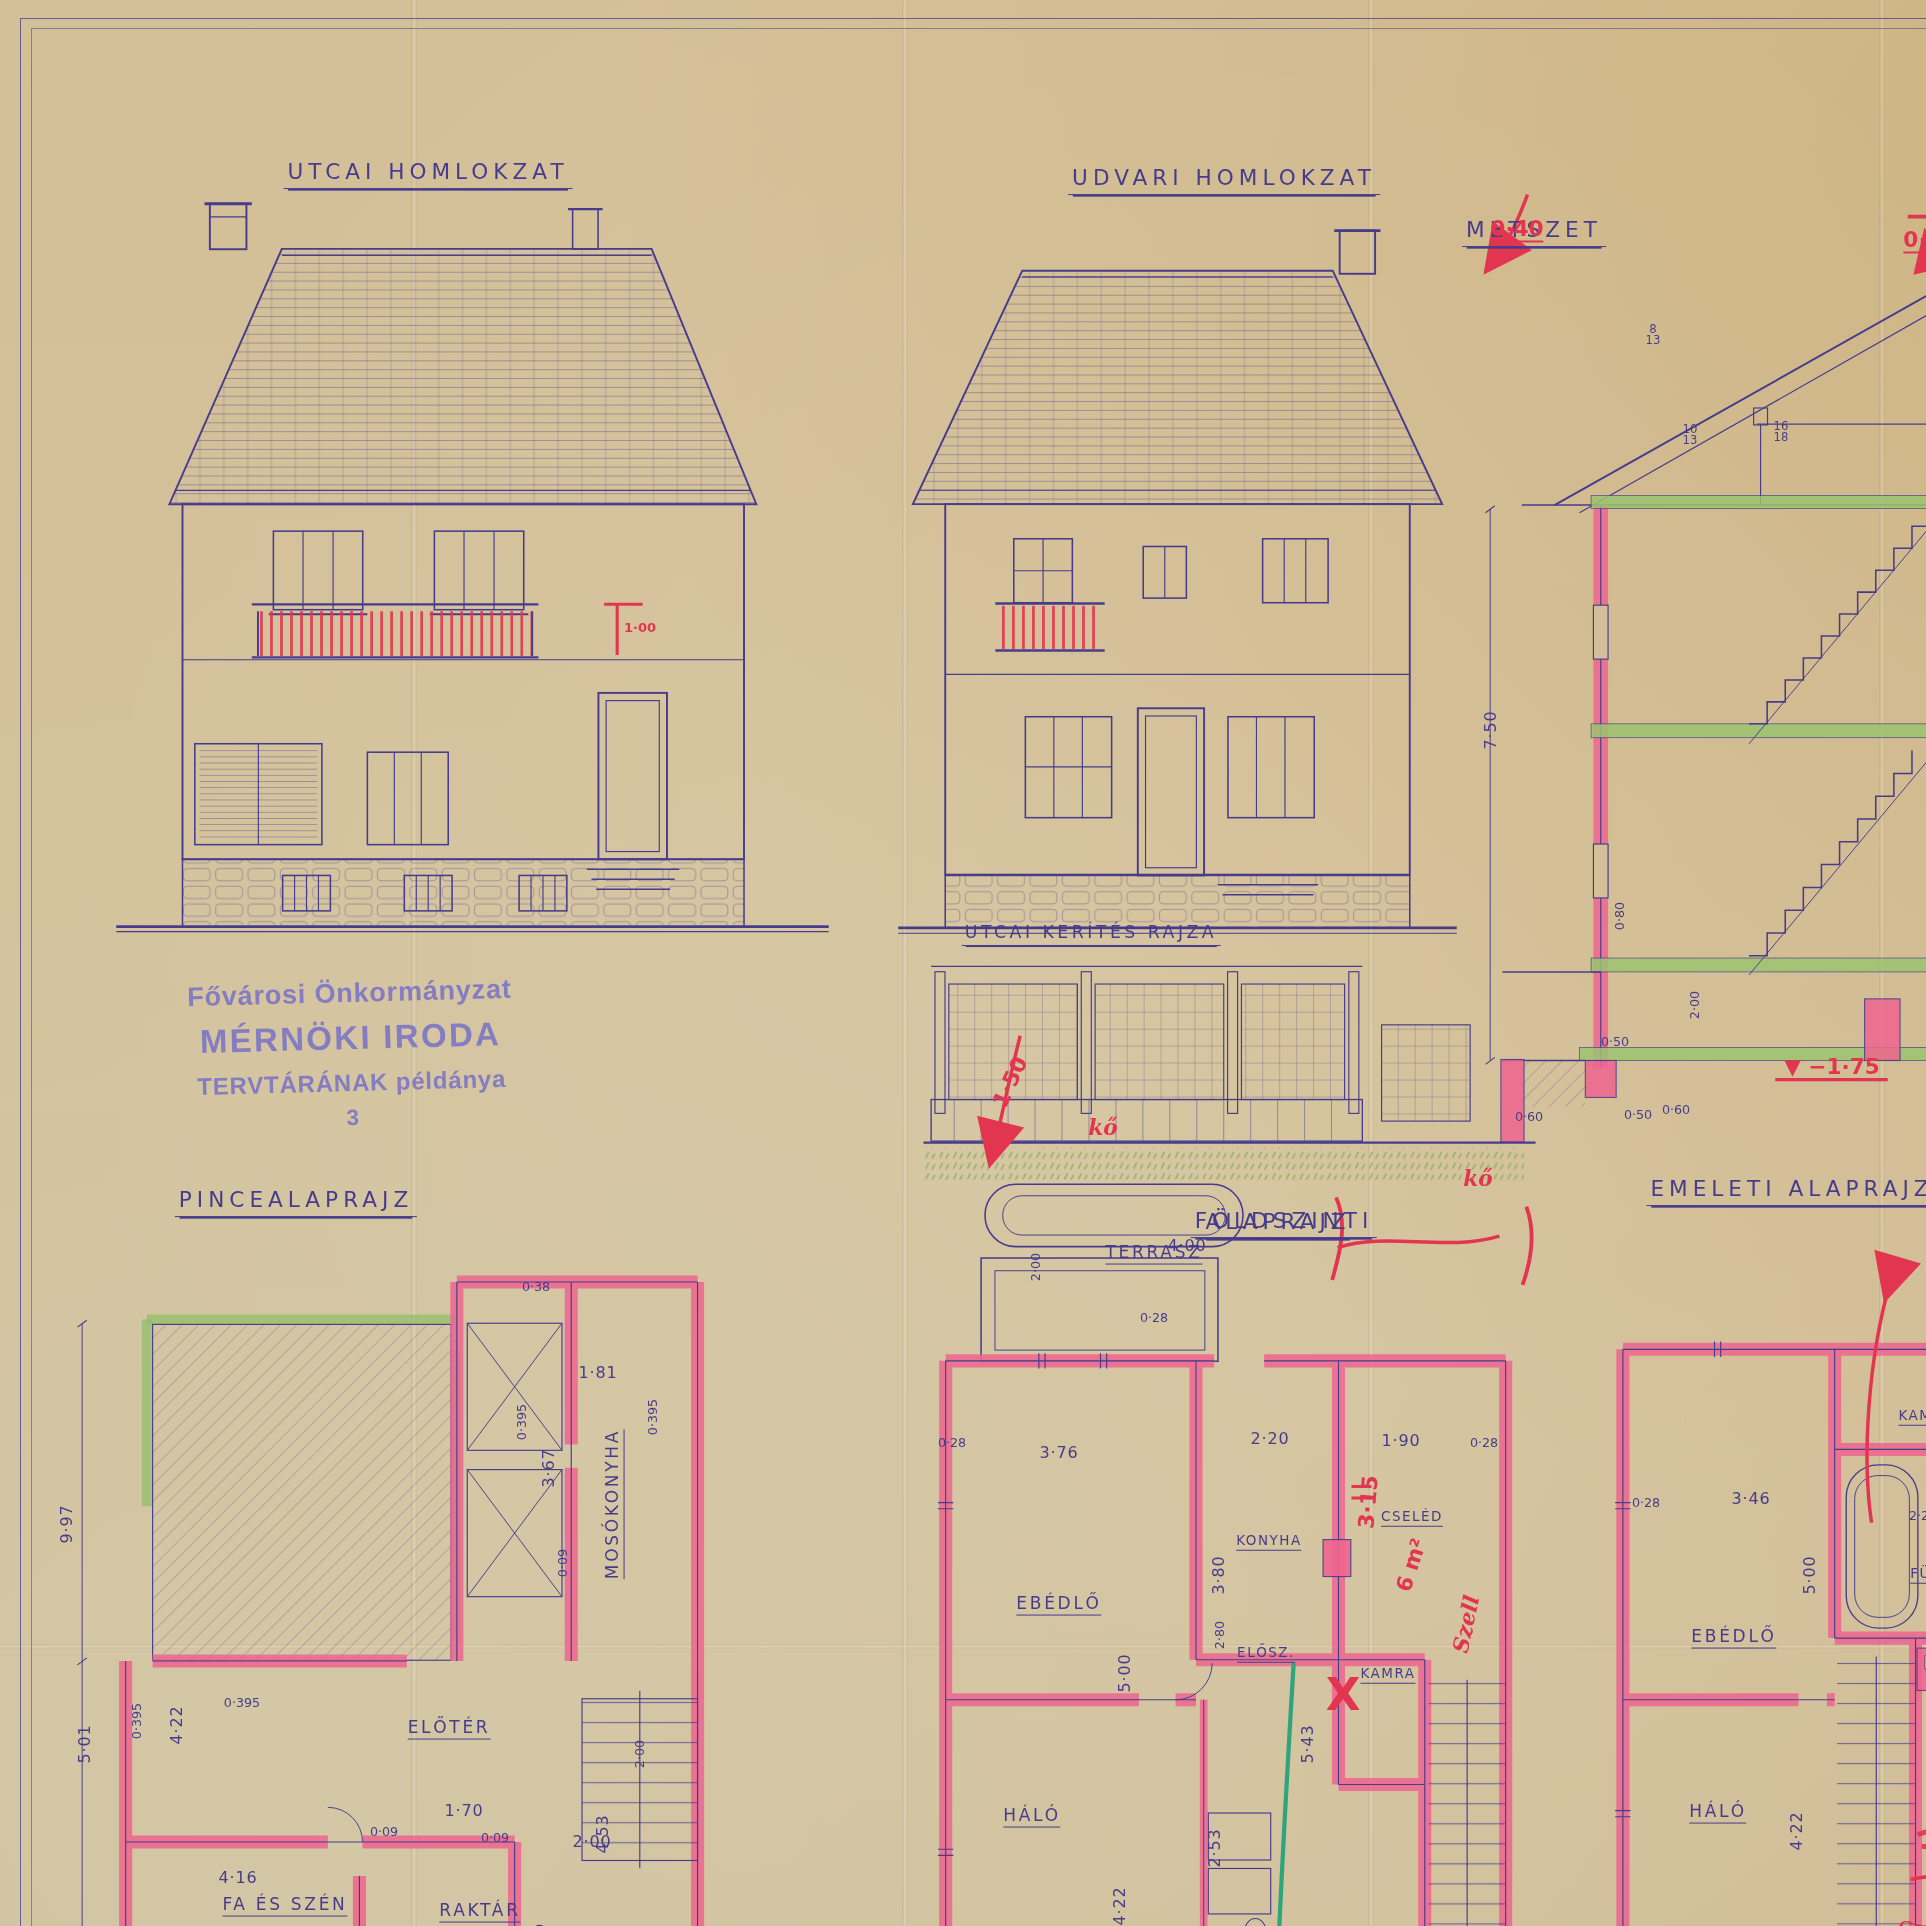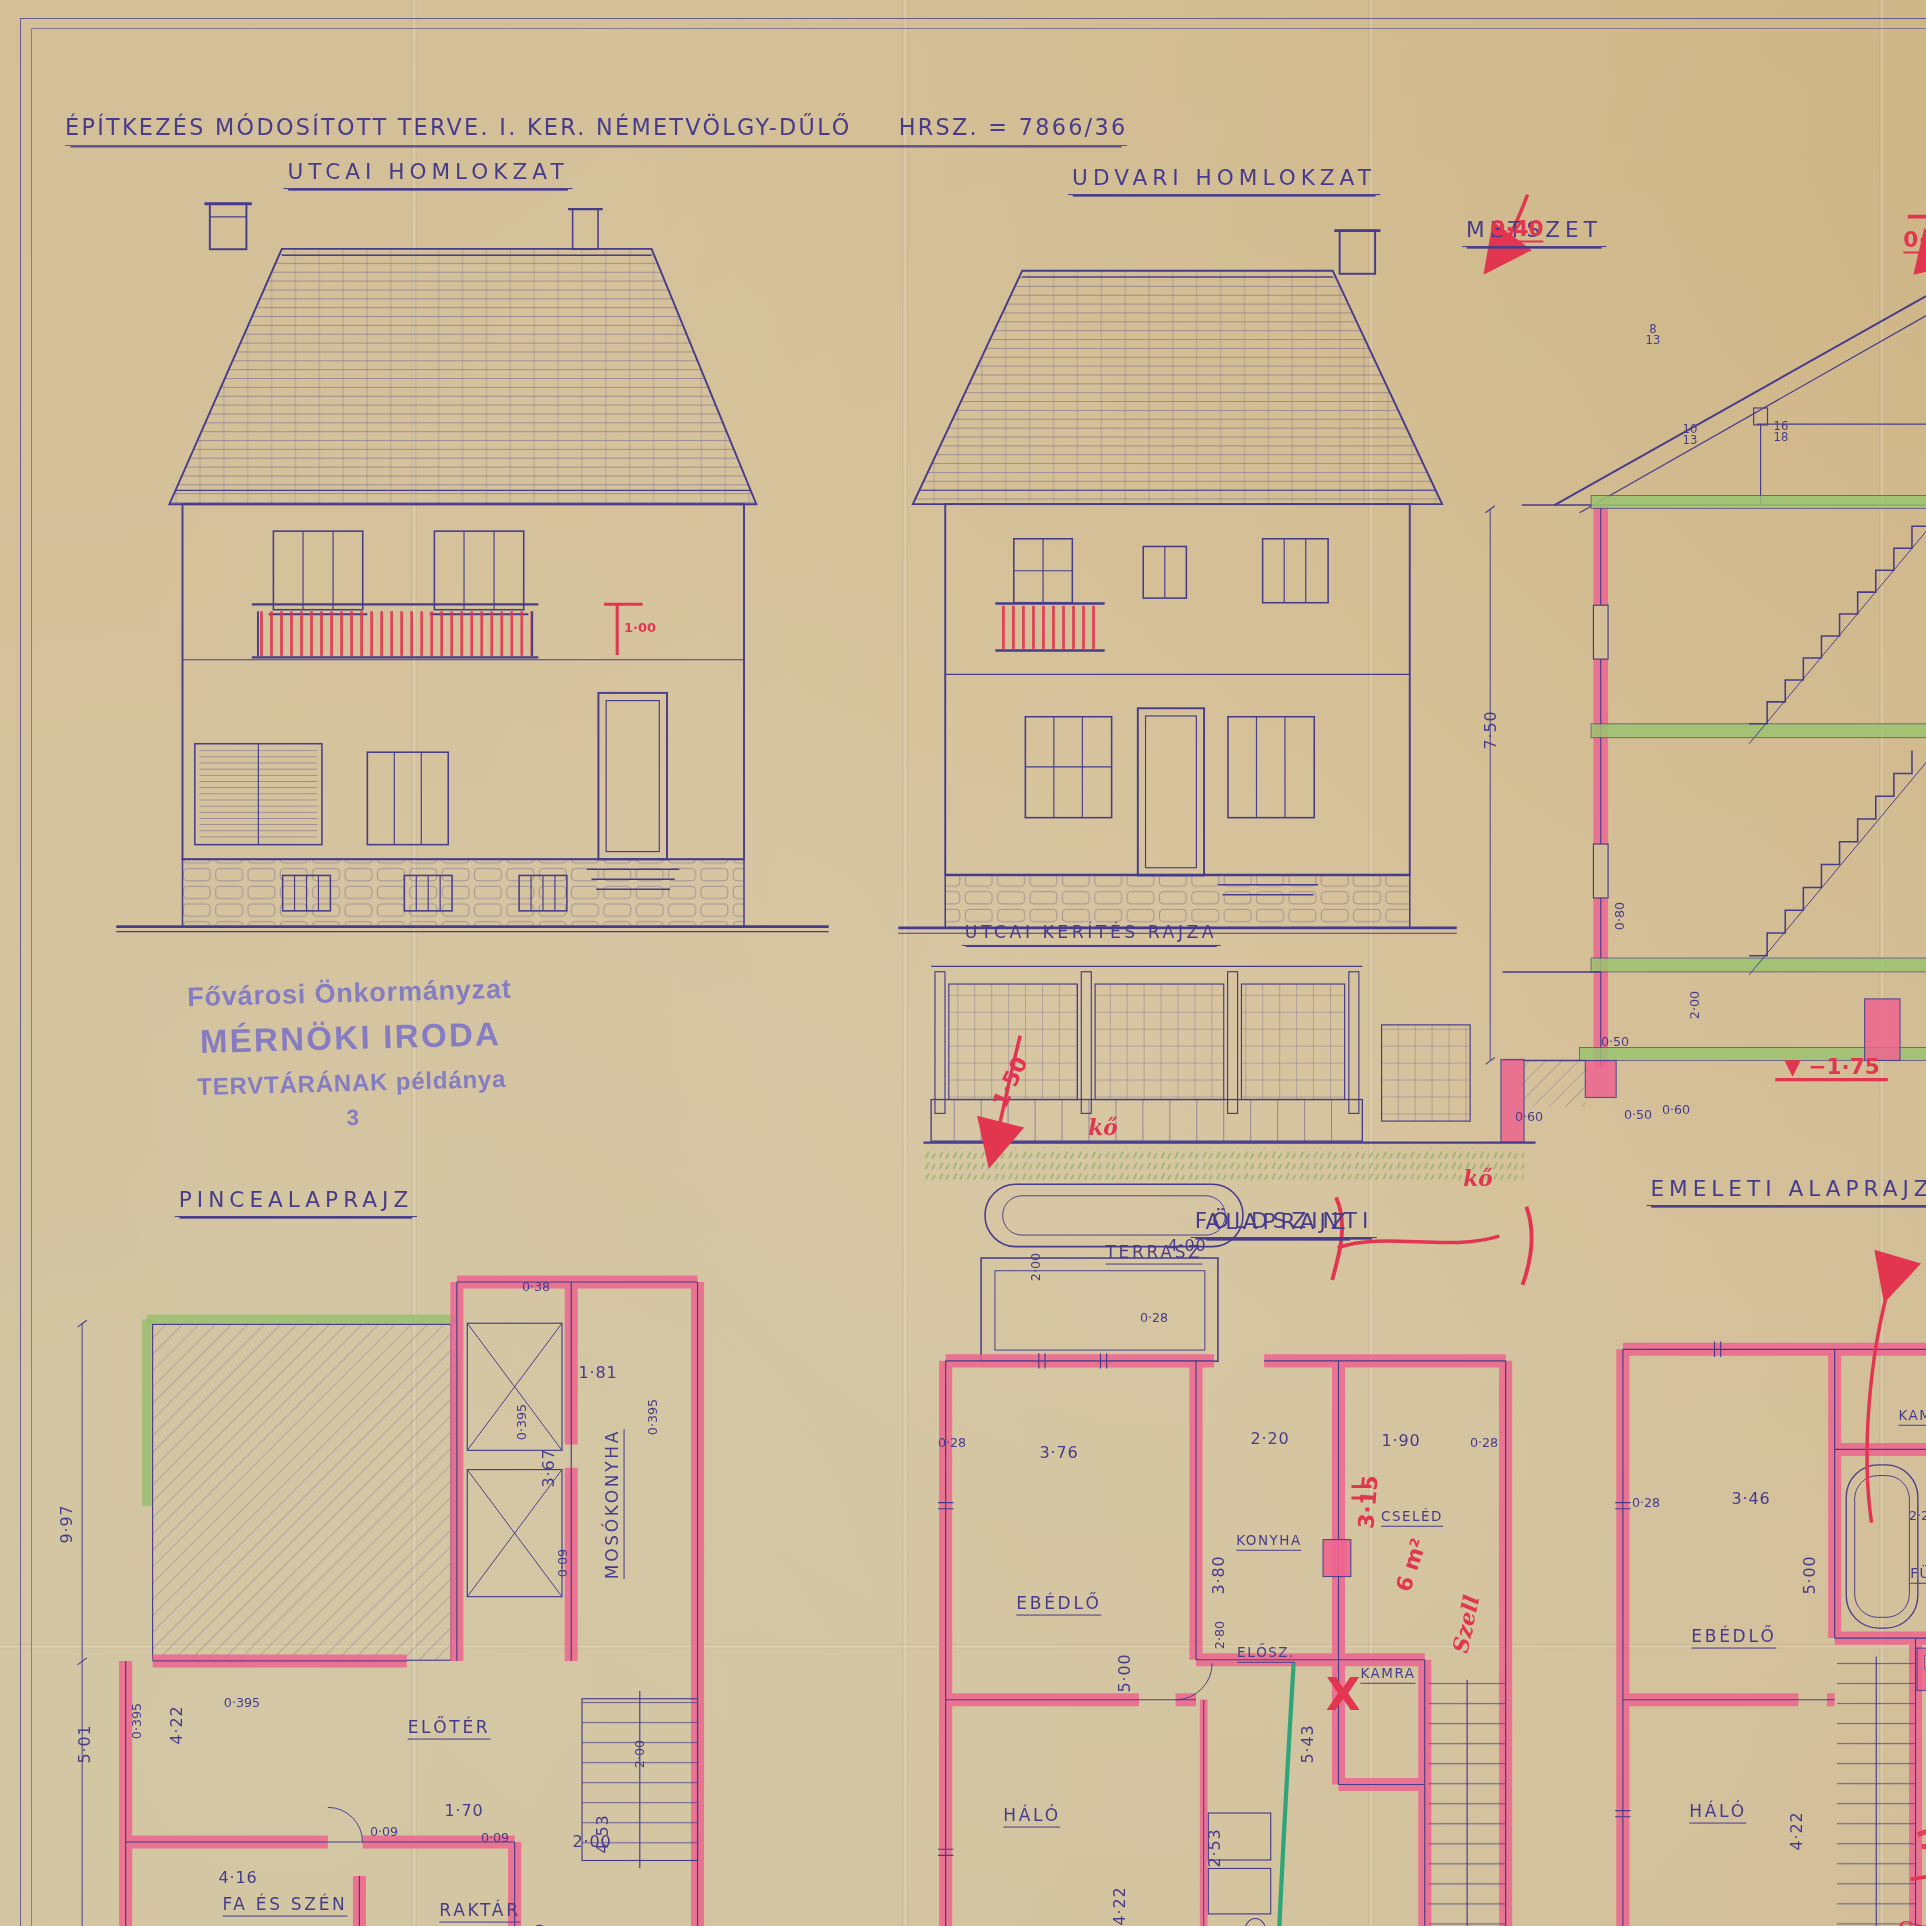--- a/index.html
+++ b/index.html
@@ -91,21 +91,20 @@
       <marker id="arrR" markerWidth="16" markerHeight="16" refX="8" refY="8" orient="auto">
         <path d="M1,1 L15,8 L1,15 z" fill="#e23550"></path>
       </marker>
       <marker id="arrG" markerWidth="16" markerHeight="16" refX="8" refY="8" orient="auto">
         <path d="M1,1 L15,8 L1,15 z" fill="#2fa57c"></path>
       </marker>
     </defs>
   </svg>
 
   
-  <div class="hl" style="left:65px;top:114px">ÉPÍTKEZÉS MÓDOSÍTOTT TERVE. I. KER. NÉMETVÖLGY-DŰLŐ     HRSZ. = 7866/36</div>
   
 
   
   
 
   
   <svg class="draw" style="left:116px;top:193px" width="713" height="751" viewBox="0 0 1850 1950">
     <g stroke="#473c8c" fill="none">
       <line x1="0" y1="1905" x2="1850" y2="1905" stroke-width="7"></line>
       <line x1="0" y1="1918" x2="1850" y2="1918" stroke-width="3"></line>

